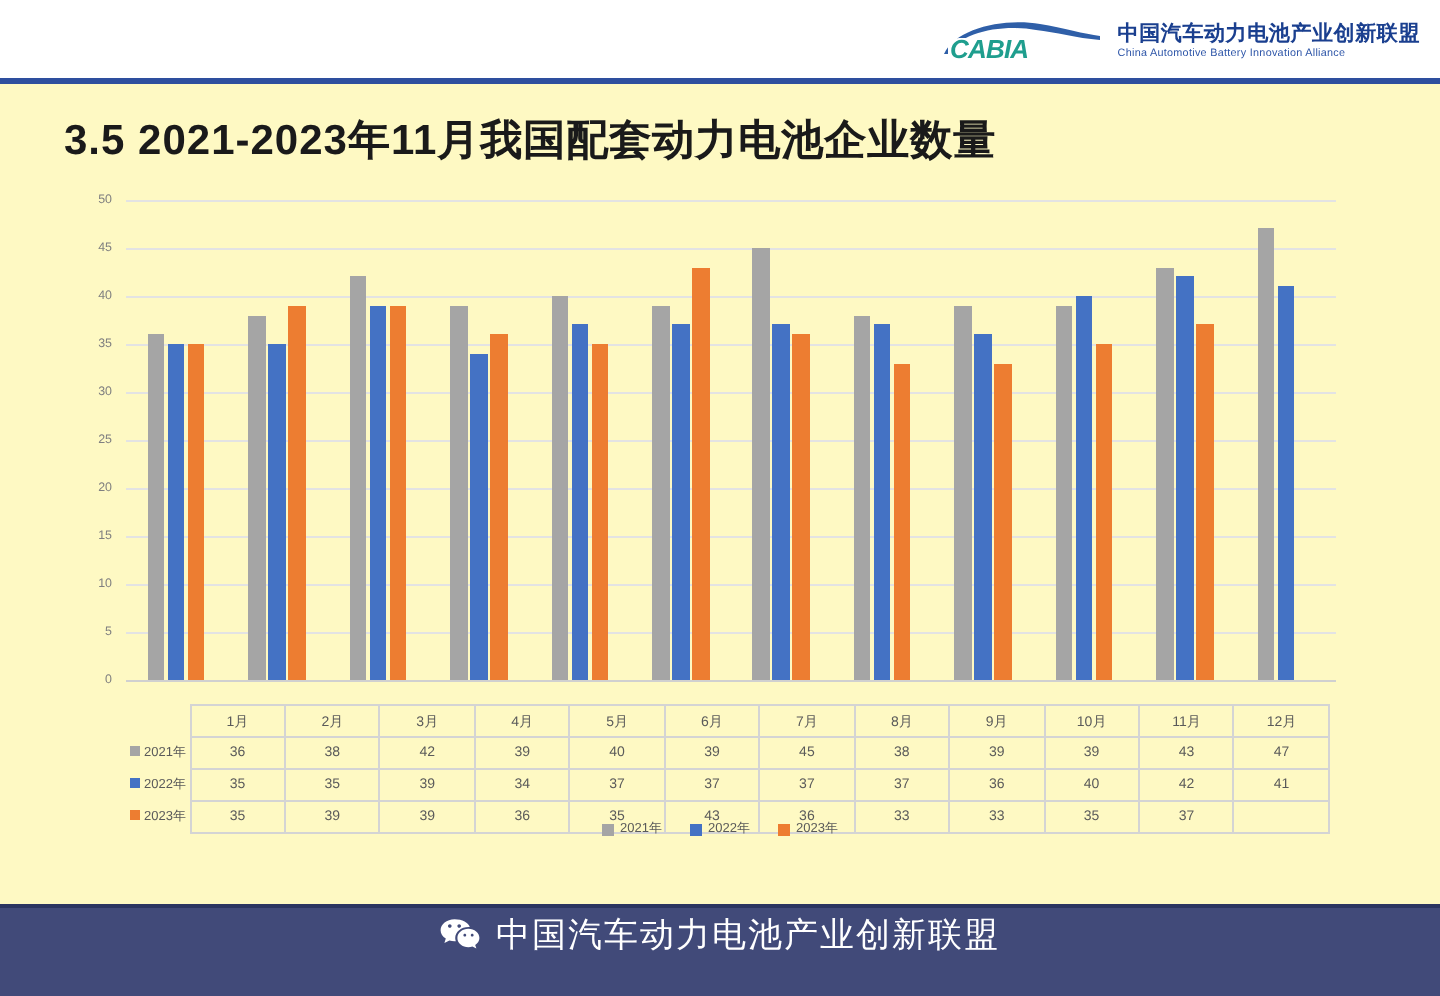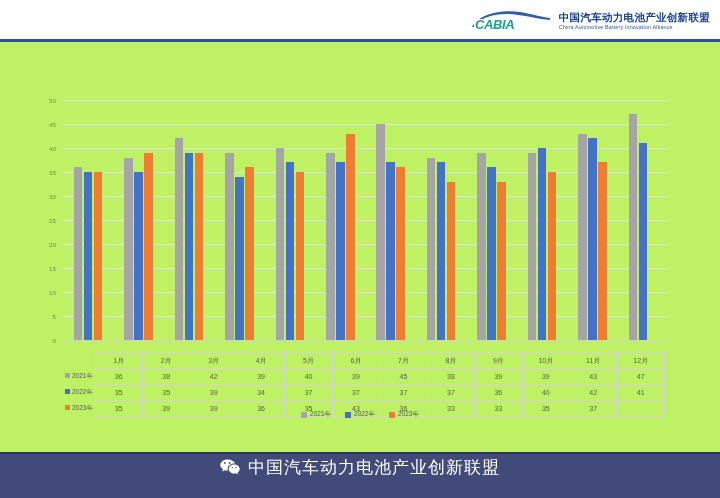--- a/index.html
+++ b/index.html
@@ -5,21 +5,21 @@
   * { box-sizing: border-box; margin: 0; padding: 0; }
   html, body {
     width: 720px; height: 498px;
     background: #ffffff;
     font-family: "Liberation Sans", "DejaVu Sans", sans-serif;
     overflow: hidden;
   }
   #slide {
     position: relative;
     width: 720px; height: 498px;
-    background: #bef264;
+    background: #fef9c3;
     padding-left: 37px;
   }
 
   
   .header {
     position: absolute; left: 0; top: 0; width: 720px; height: 40px;
     background: #ffffff;
   }
   .header-rule {
     position: absolute; left: 0; top: 39px; width: 720px; height: 3px;
@@ -182,20 +182,21 @@
         </svg>
       </div>
       <div class="logo-cn-text">
         <div class="logo-cn">中国汽车动力电池产业创新联盟</div>
         <div class="logo-en">China Automotive Battery Innovation Alliance</div>
       </div>
     </div>
     <div class="header-rule"></div>
   </div>
 
+  <div class="slide-title">3.5  2021-2023年11月我国配套动力电池企业数量</div>
 
   <div class="chart-area">
     <div class="y-axis">
         <div class="y-tick" style="top: 240px;">0</div>
         <div class="y-tick" style="top: 216px;">5</div>
         <div class="y-tick" style="top: 192px;">10</div>
         <div class="y-tick" style="top: 168px;">15</div>
         <div class="y-tick" style="top: 144px;">20</div>
         <div class="y-tick" style="top: 120px;">25</div>
         <div class="y-tick" style="top: 96px;">30</div>

